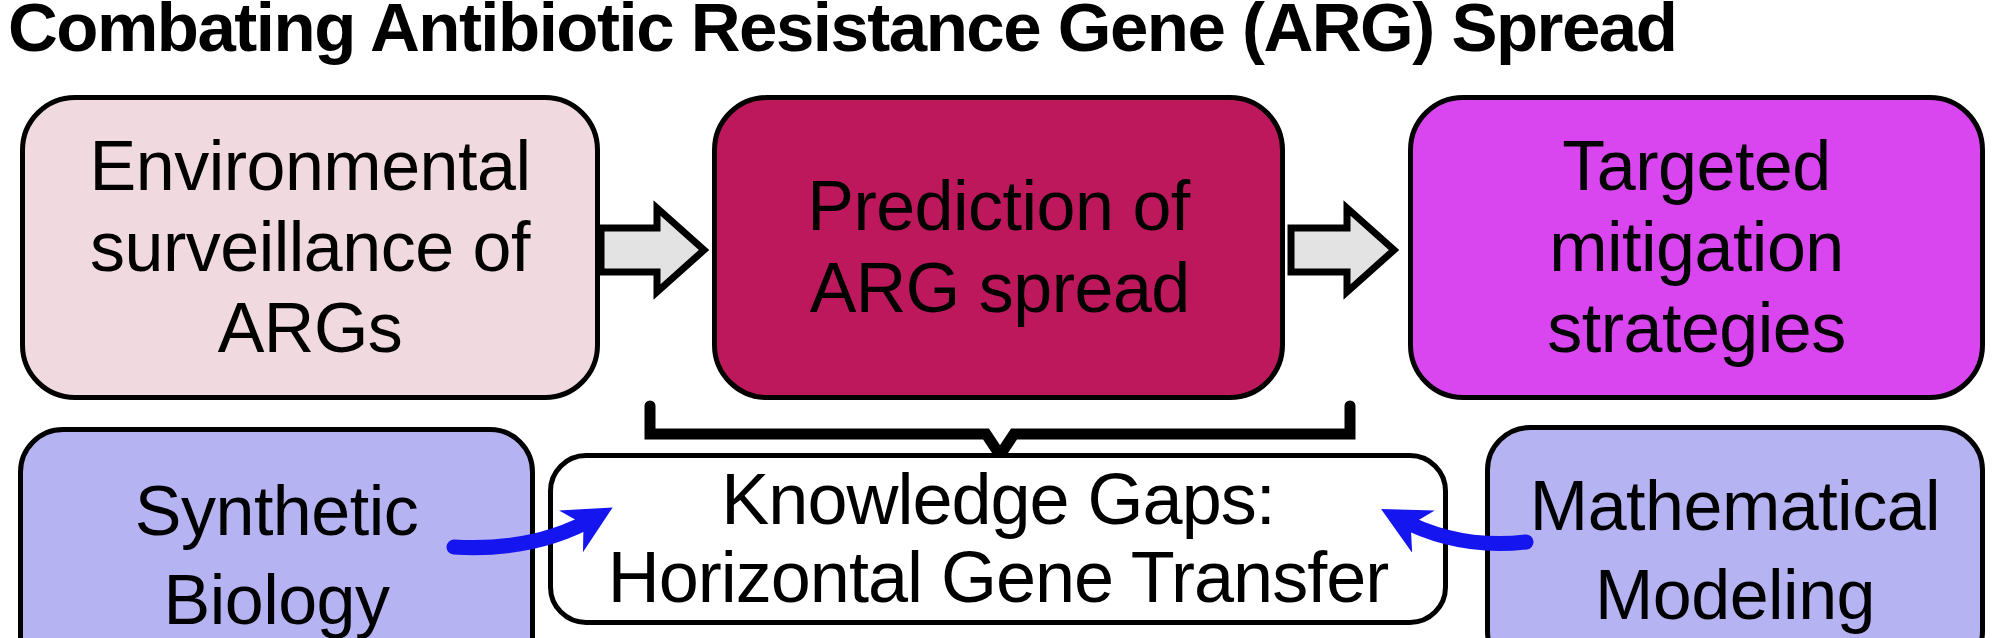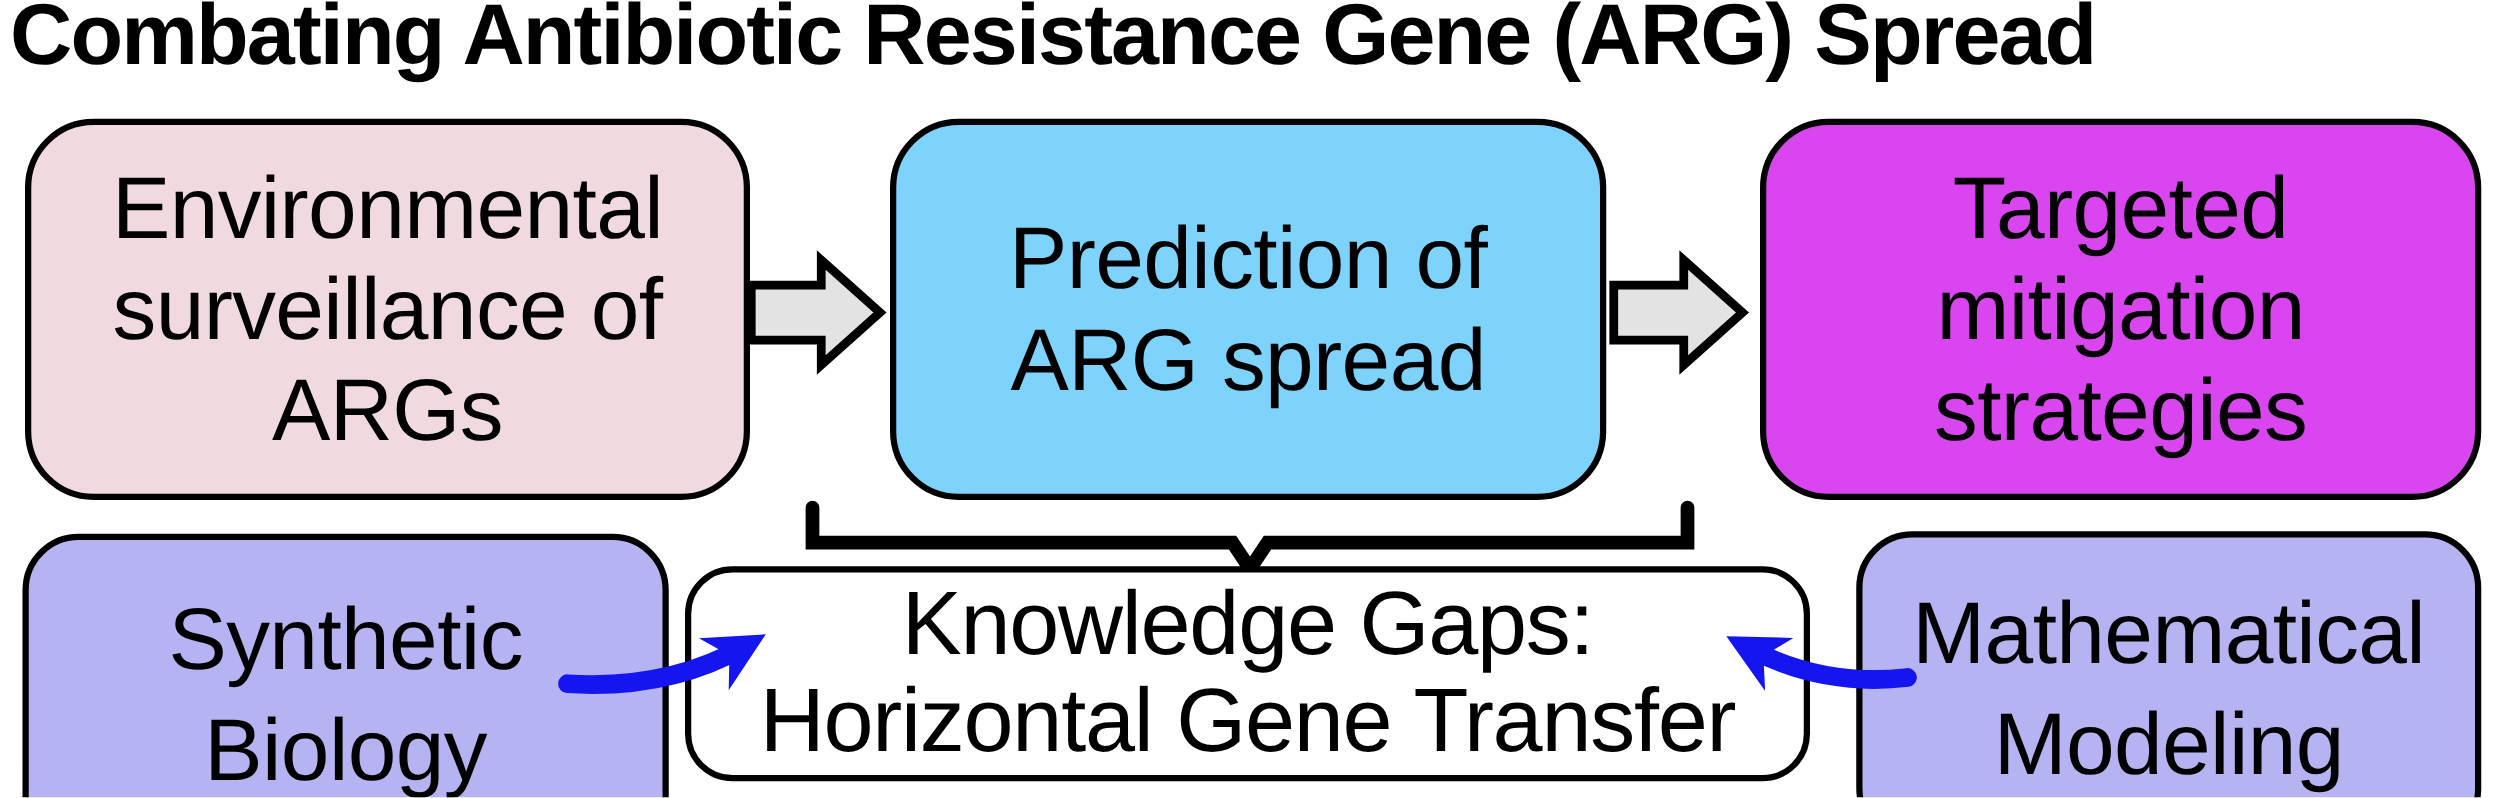--- a/index.html
+++ b/index.html
@@ -40,21 +40,21 @@
   <div class="box r1 env" style="background-color: rgb(240, 217, 223); border-color: rgb(0, 0, 0);">
     <span class="label">Environmental
 surveillance of
 ARGs</span>
   </div>
 
   <svg class="icon" style="left:596px;top:200px" width="114" height="100" viewBox="0 0 114 100">
     <polygon points="5,28 61,28 61,8 108,50 61,92 61,72 5,72" stroke-width="7" stroke-linejoin="miter" style="fill: rgb(227, 227, 227); stroke: rgb(0, 0, 0);"></polygon>
   </svg>
 
-  <div class="box r1 pred" style="background-color: #7dd3fc; border-color: rgb(0, 0, 0);">
+  <div class="box r1 pred" style="background-color: #be185d; border-color: rgb(0, 0, 0); text-align: right;">
     <span class="label">Prediction of
 ARG spread</span>
   </div>
 
   <svg class="icon" style="left:1286px;top:200px" width="114" height="100" viewBox="0 0 114 100">
     <polygon points="5,28 61,28 61,8 108,50 61,92 61,72 5,72" stroke-width="7" stroke-linejoin="miter" style="fill: rgb(227, 227, 227); stroke: rgb(0, 0, 0);"></polygon>
   </svg>
 
   <div class="box r1 targ" style="background-color: #d946ef; border-color: rgb(0, 0, 0);">
     <span class="label">Targeted

